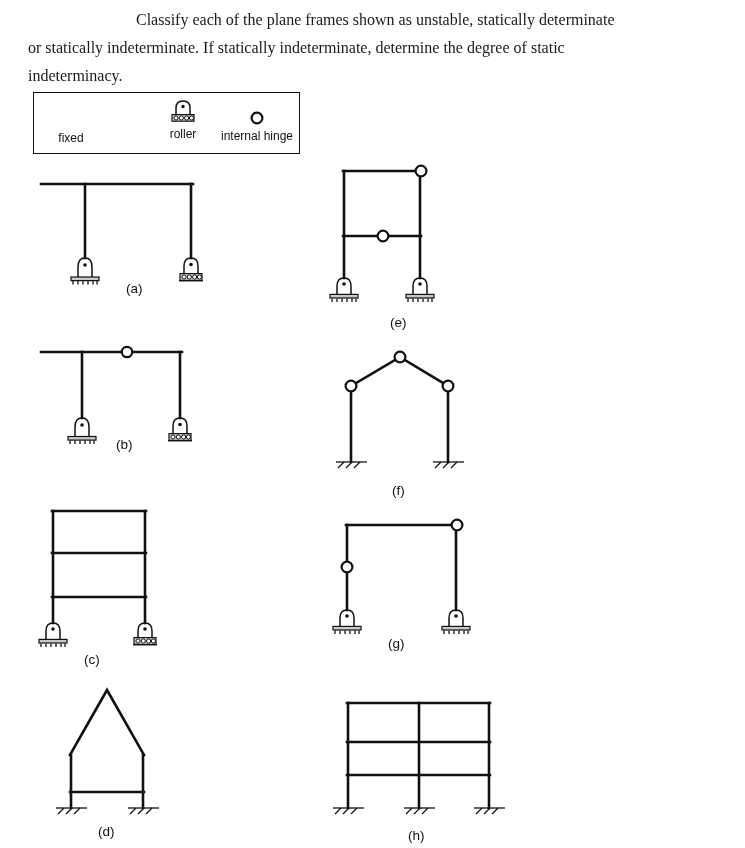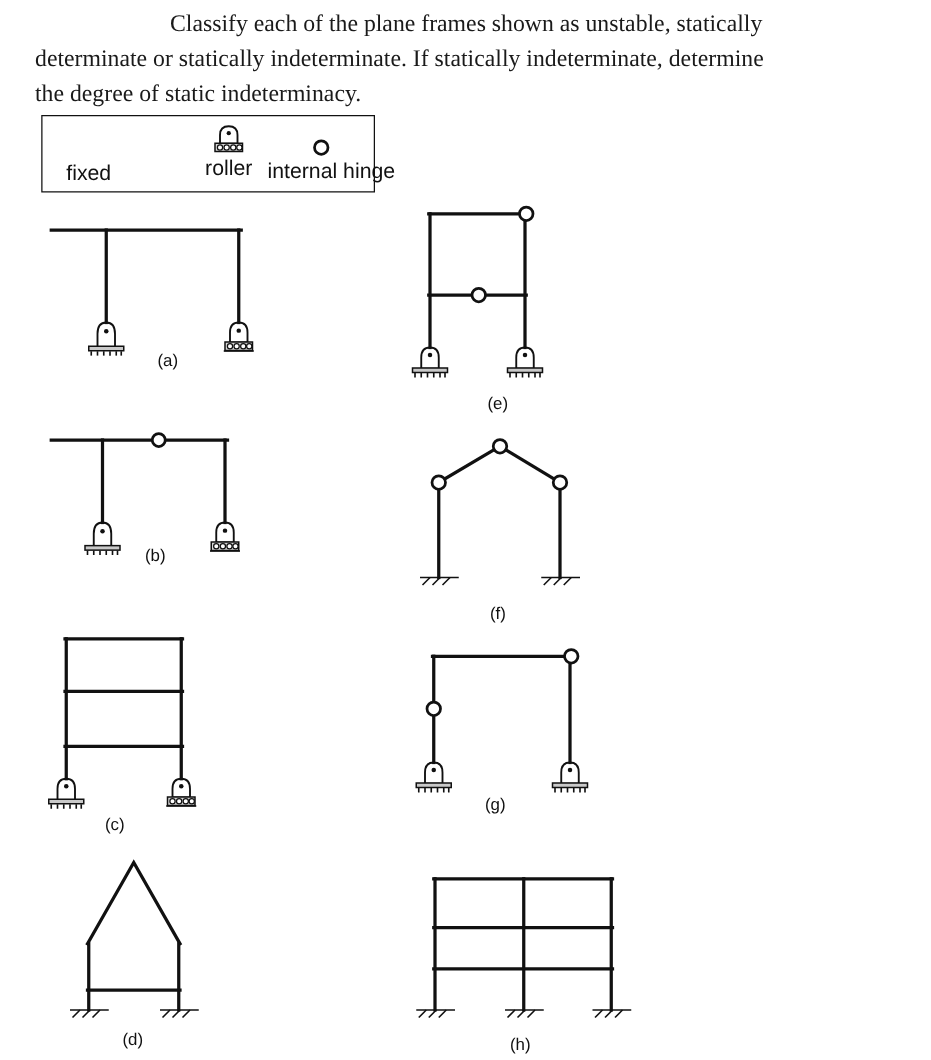--- a/index.html
+++ b/index.html
@@ -20,21 +20,21 @@
     position: relative;
     width: 745px;
     height: 848px;
   }
   .prompt {
     position: absolute;
     left: 28px;
     top: 6px;
     width: 590px;
     font-family: "Liberation Serif", "DejaVu Serif", serif;
-    font-size: 19px;
+    font-size: 16px;
     line-height: 28px;
     color: #1a1a1a;
   }
   .prompt .indent {
     display: inline-block;
     width: 108px;
   }
   .legend-box {
     position: absolute;
     left: 33px;
@@ -50,21 +50,21 @@
     text-align: center;
   }
   .legend-glyph {
     height: 30px;
     display: flex;
     align-items: flex-end;
     justify-content: center;
   }
   .legend-label {
     font-family: "Liberation Sans", "DejaVu Sans", sans-serif;
-    font-size: 17px;
+    font-size: 12px;
     line-height: 15px;
     color: #111111;
     white-space: nowrap;
     margin-top: 1px;
   }
   .frame-caption {
     position: absolute;
     font-family: "Liberation Sans", "DejaVu Sans", sans-serif;
     font-size: 13.5px;
     color: #111111;

